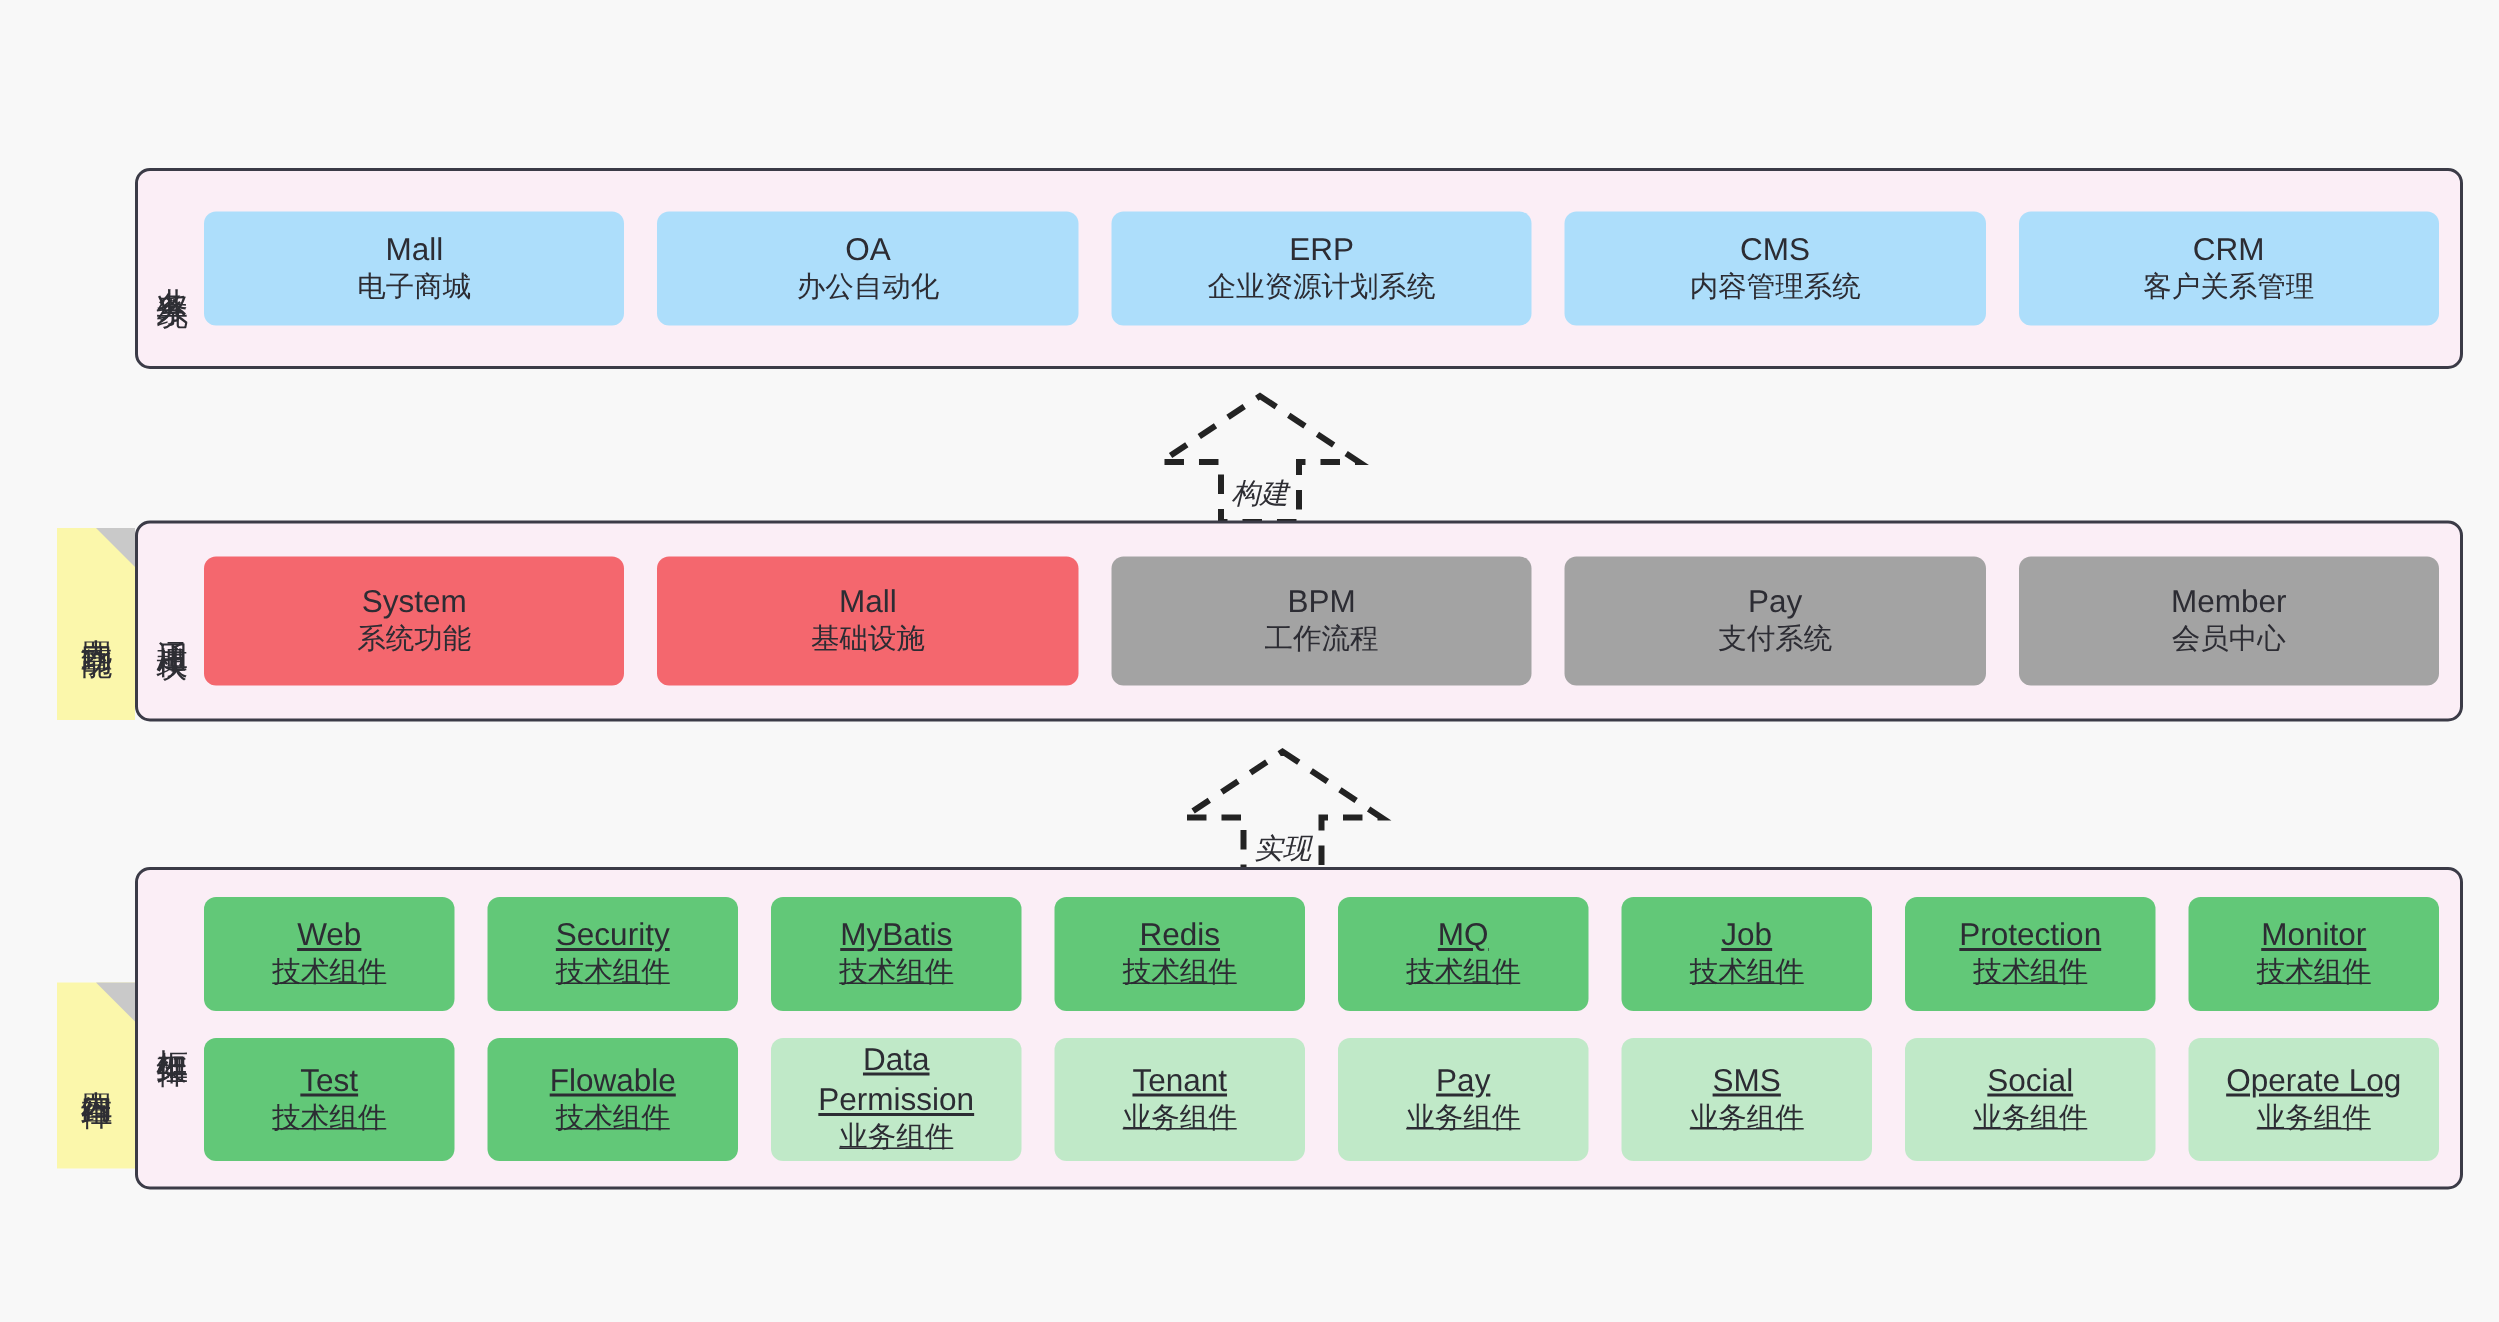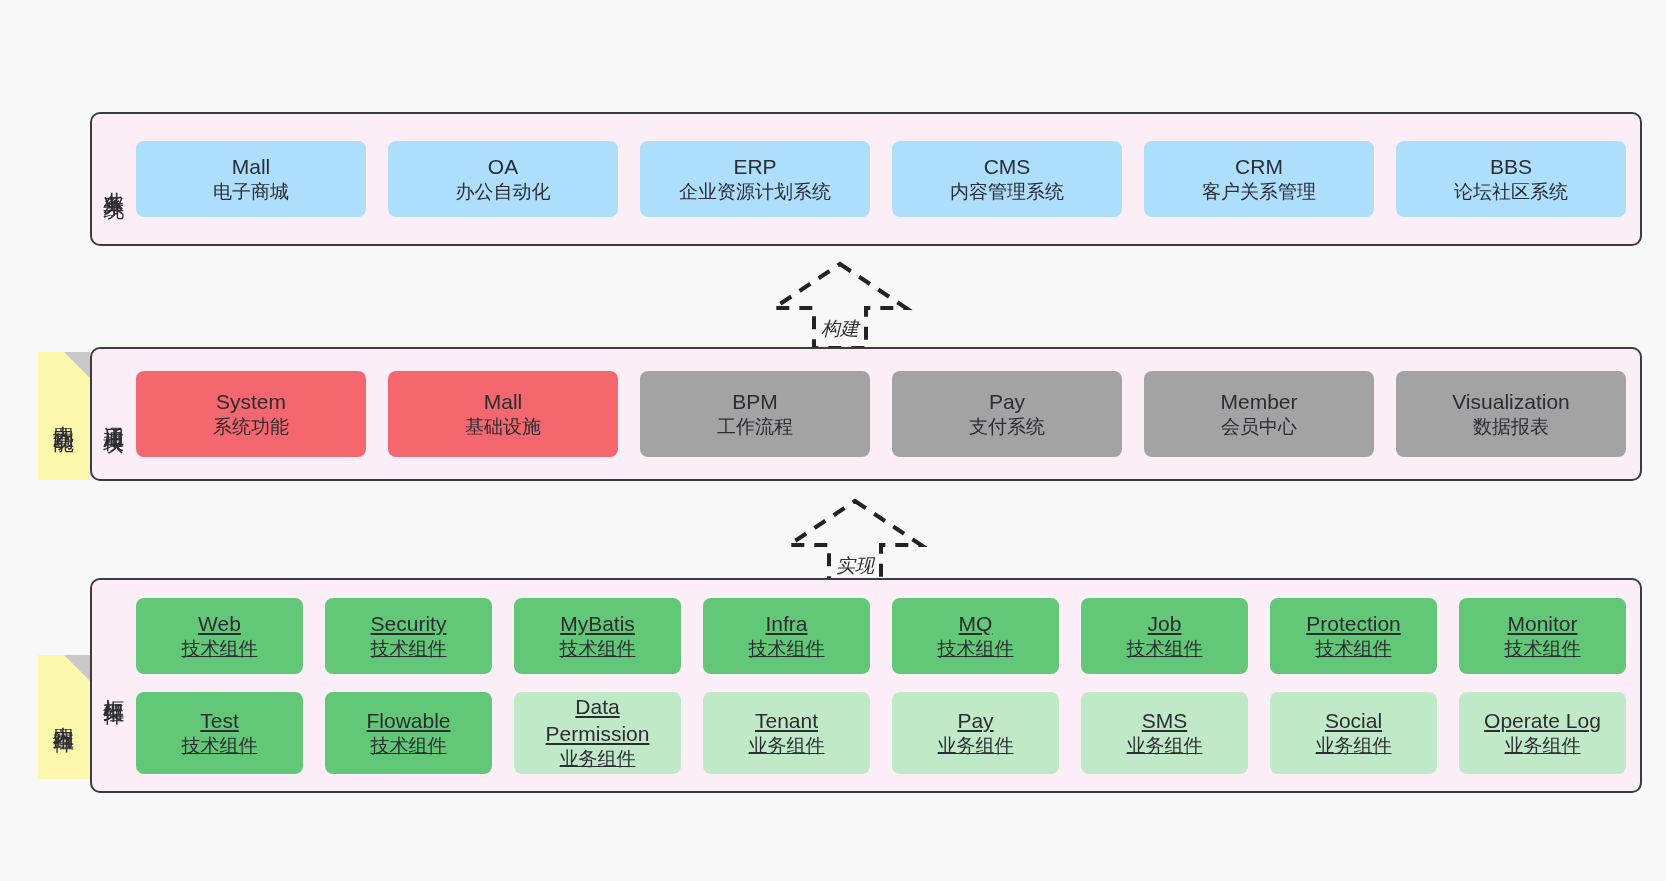--- a/index.html
+++ b/index.html
@@ -169,24 +169,20 @@
           <div class="cn">企业资源计划系统</div>
         </div>
         <div class="card c-blue">
           <div class="en">CMS</div>
           <div class="cn">内容管理系统</div>
         </div>
         <div class="card c-blue">
           <div class="en">CRM</div>
           <div class="cn">客户关系管理</div>
         </div>
-        <div class="card c-blue">
-          <div class="en">BBS</div>
-          <div class="cn">论坛社区系统</div>
-        </div>
       </div>
     </div>
   </div>
 
   <div class="uml-arrow" id="arrow-build">
     <svg viewBox="0 0 160 92" xmlns="http://www.w3.org/2000/svg">
       <path d="M80 6 L146 50 L106 50 L106 90 L54 90 L54 50 L14 50 Z" fill="#f8f8f8" stroke="#232323" stroke-width="4" stroke-dasharray="13 10" stroke-linejoin="miter"></path>
     </svg>
     <div class="arrow-label">构建</div>
   </div>
@@ -213,24 +209,20 @@
           <div class="cn">工作流程</div>
         </div>
         <div class="card c-pink">
           <div class="en">Pay</div>
           <div class="cn">支付系统</div>
         </div>
         <div class="card c-pink">
           <div class="en">Member</div>
           <div class="cn">会员中心</div>
         </div>
-        <div class="card c-pink">
-          <div class="en">Visualization</div>
-          <div class="cn">数据报表</div>
-        </div>
       </div>
     </div>
   </div>
 
   <div class="uml-arrow" id="arrow-implement">
     <svg viewBox="0 0 160 92" xmlns="http://www.w3.org/2000/svg">
       <path d="M80 6 L146 50 L106 50 L106 90 L54 90 L54 50 L14 50 Z" fill="#f8f8f8" stroke="#232323" stroke-width="4" stroke-dasharray="13 10" stroke-linejoin="miter"></path>
     </svg>
     <div class="arrow-label">实现</div>
   </div>
@@ -251,21 +243,21 @@
         </div>
         <div class="card c-green">
           <div class="en">Security</div>
           <div class="cn">技术组件</div>
         </div>
         <div class="card c-green">
           <div class="en">MyBatis</div>
           <div class="cn">技术组件</div>
         </div>
         <div class="card c-green">
-          <div class="en">Infra</div>
+          <div class="en">Redis</div>
           <div class="cn">技术组件</div>
         </div>
         <div class="card c-green">
           <div class="en">MQ</div>
           <div class="cn">技术组件</div>
         </div>
         <div class="card c-green">
           <div class="en">Job</div>
           <div class="cn">技术组件</div>
         </div>

